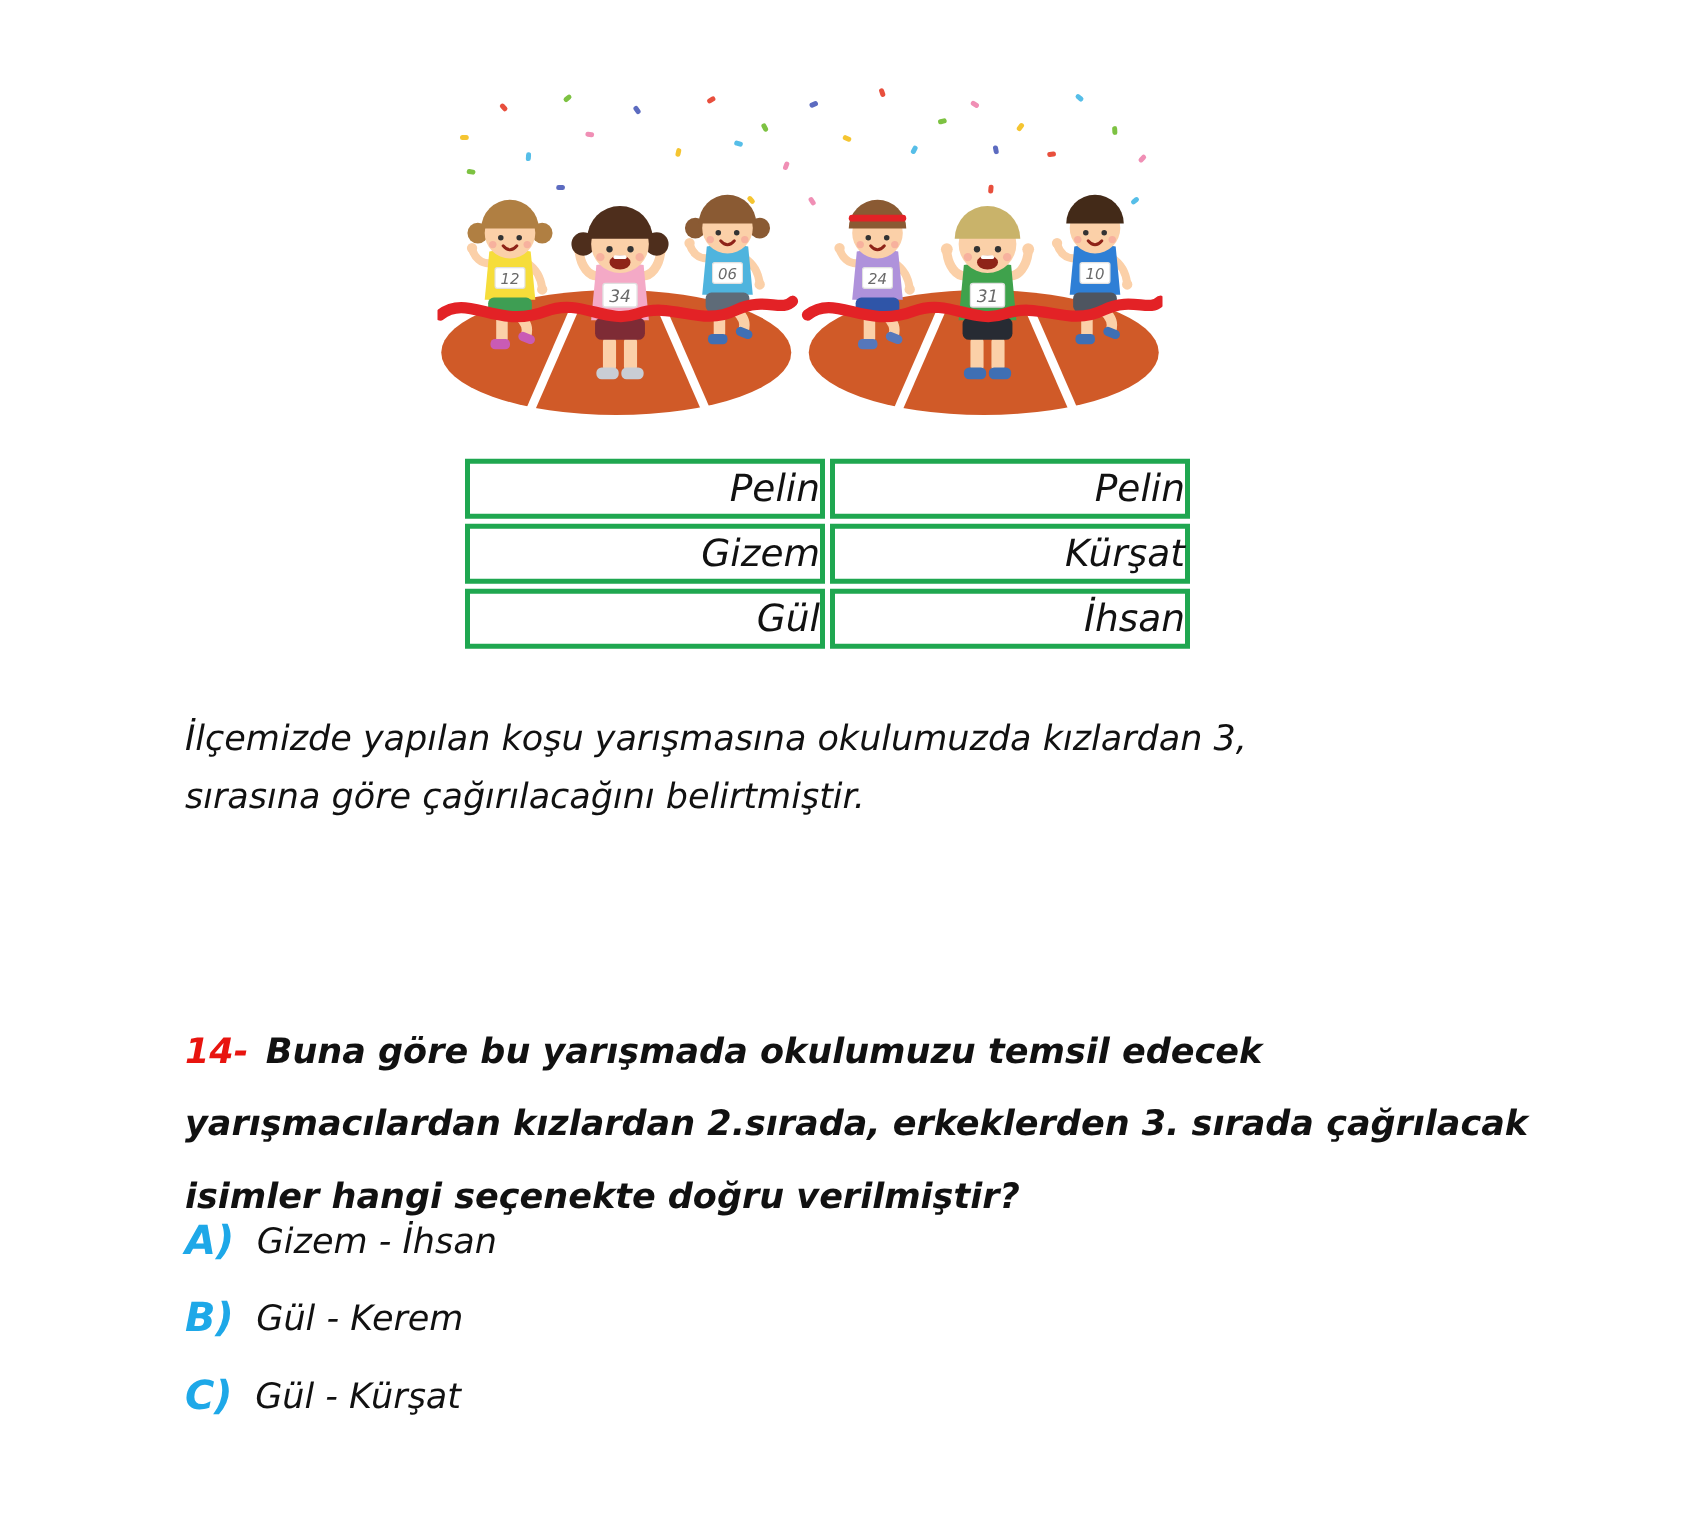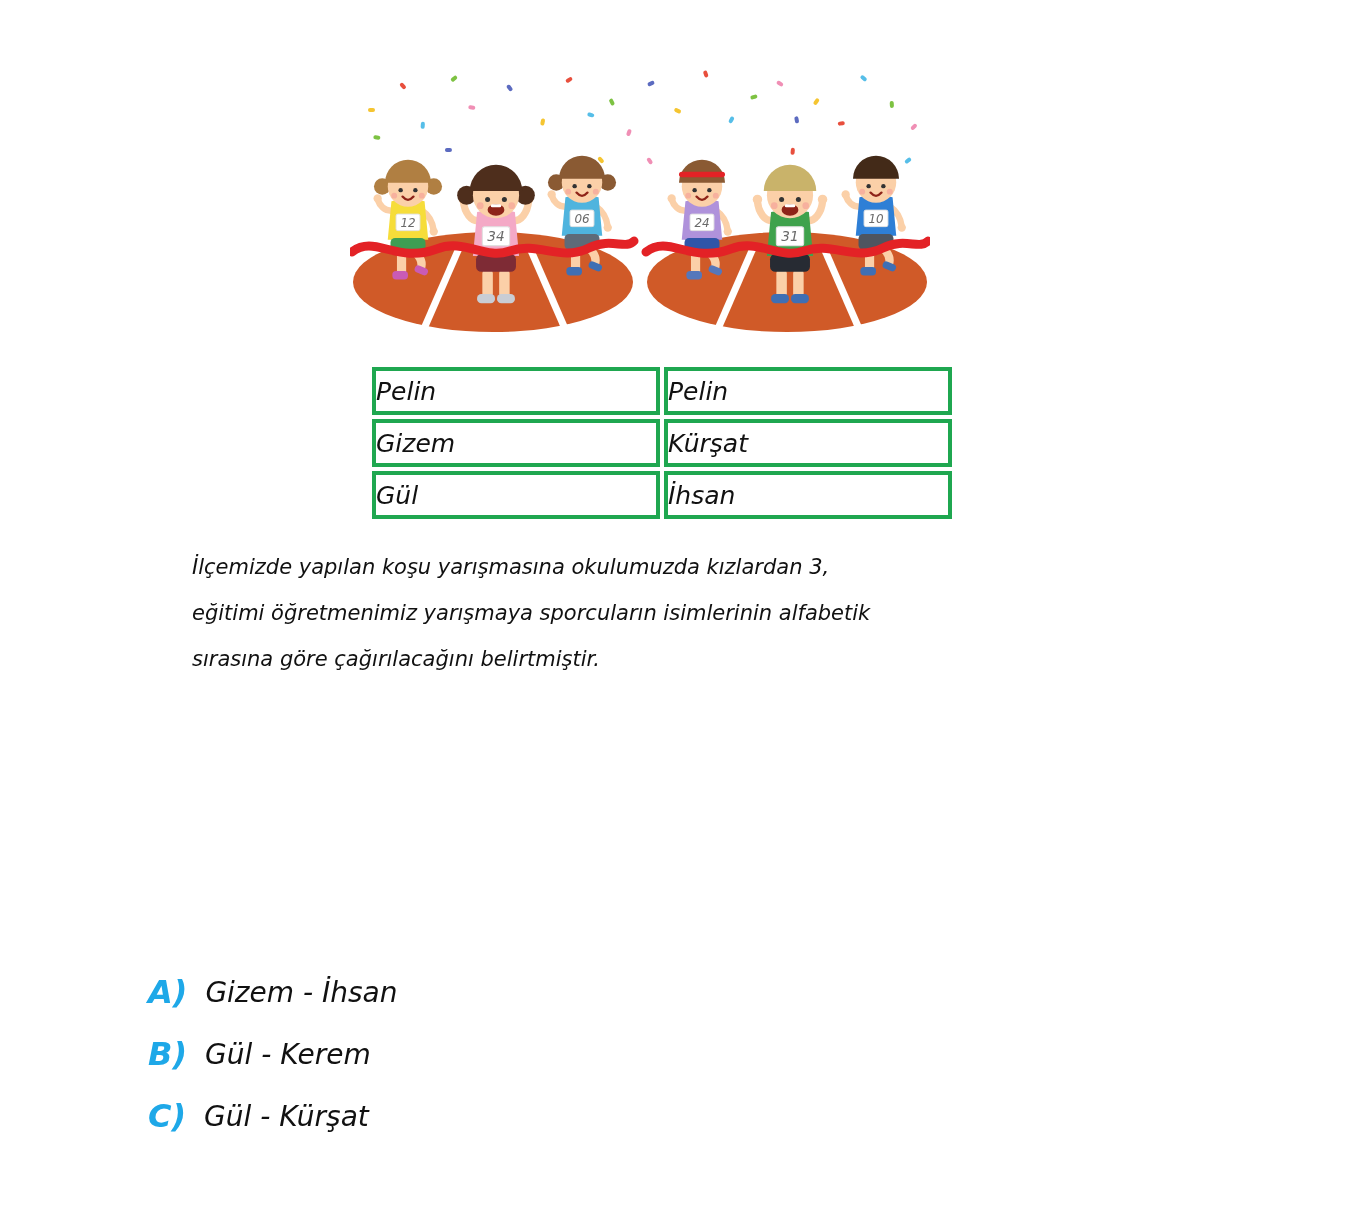--- a/index.html
+++ b/index.html
@@ -20,25 +20,25 @@
   .page{position:absolute;inset:0;font-style:italic;}
   #illu{position:absolute;left:350px;top:70px;width:580px;height:268px;}
   .names{
     position:absolute;left:368px;top:363px;width:588px;
     border-collapse:separate;border-spacing:4px;
     table-layout:fixed;
   }
   .names td{
     border:4px solid var(--green);
     height:40px;width:50%;
-    text-align:left;vertical-align:middle;
-    font-size:25px;padding:0;
+    text-align:right;vertical-align:middle;
+    font-size:30px;padding:0;
     background:#ffffff;
   }
-  .para{position:absolute;left:148px;top:544px;font-size:21px;margin-left:44px;}
+  .para{position:absolute;left:148px;top:568px;font-size:28px;}
   .pline{height:46px;line-height:46px;white-space:pre;}
   .question{position:absolute;left:148px;top:812px;font-size:28px;font-weight:bold;}
   .qline{height:58px;line-height:58px;white-space:pre;}
   .qnum{color:var(--red);margin-right:14px;}
   .options{position:absolute;left:148px;top:972px;}
   .option{display:flex;align-items:center;height:40px;margin-bottom:22px;font-size:28px;white-space:pre;}
   .letter{color:var(--blue);font-weight:bold;font-size:32px;margin-right:18px;}
 </style>
 </head>
 <body>
@@ -233,24 +233,28 @@
     </tr>
     <tr>
       <td>Gül</td>
       <td>İhsan</td>
     </tr>
   </tbody>
     </table>
 
   <div class="para">
     <div class="pline">İlçemizde yapılan koşu yarışmasına okulumuzda kızlardan 3,</div>
-    <div class="pline">eğitimi öğretmenimiz yarışmaya sporcuların isimlerinin alfabetik</div>
     <div class="pline">sırasına göre çağırılacağını belirtmiştir.</div>
   </div>
 
+  <div class="question">
+    <div class="qline"><span class="qnum">14-</span><span>Buna göre bu yarışmada okulumuzu temsil edecek</span></div>
+    <div class="qline">yarışmacılardan kızlardan 2.sırada, erkeklerden 3. sırada çağrılacak</div>
+    <div class="qline">isimler hangi seçenekte doğru verilmiştir?</div>
+  </div>
 
   <div class="options">
     <div class="option">
       <span class="letter">A)</span>
       <span class="otext">Gizem - İhsan</span>
     </div>
     <div class="option">
       <span class="letter">B)</span>
       <span class="otext">Gül - Kerem</span>
     </div>

